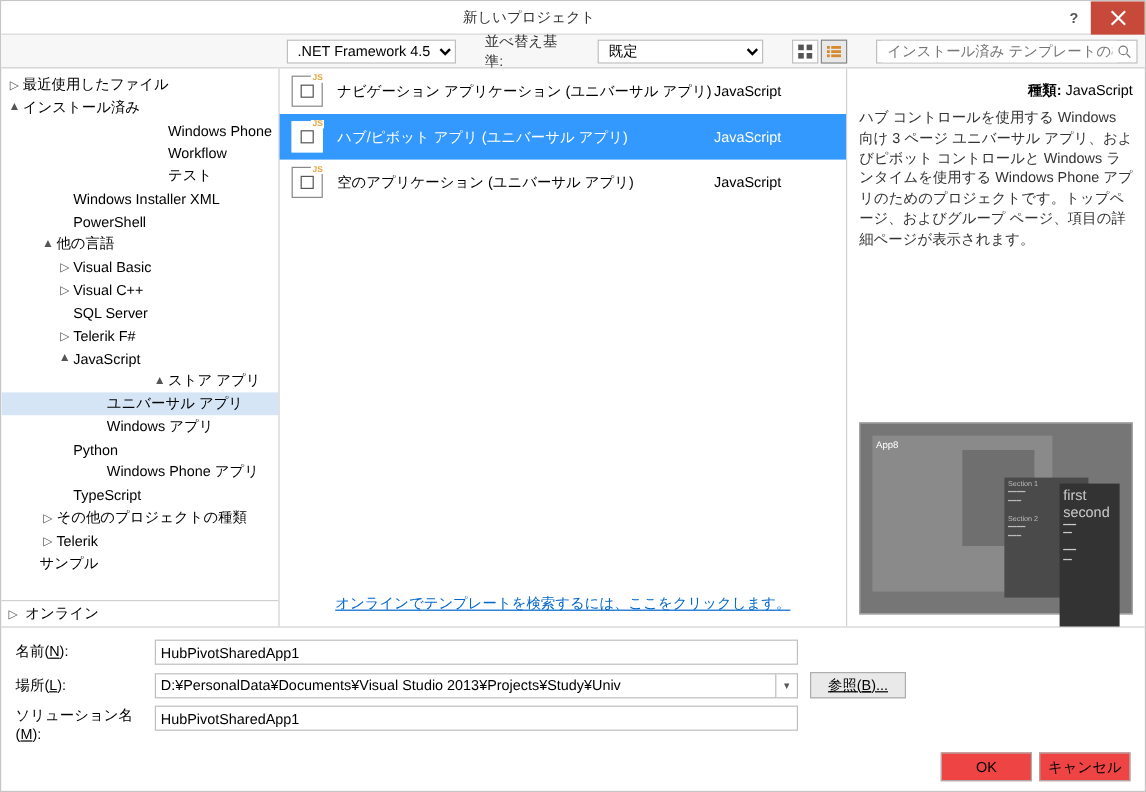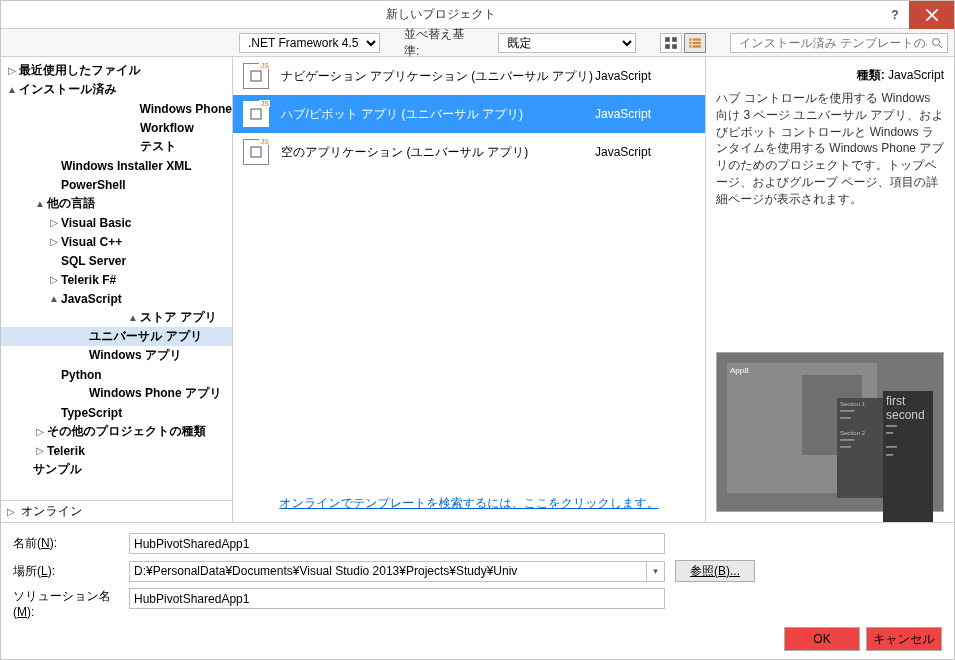--- a/index.html
+++ b/index.html
@@ -18,21 +18,21 @@
 .toolbar .vbtn.active { border-color: #888; background: #e8e8e8; }
 .toolbar .search { width: 234px; background: #fff; color: #999; display:flex; align-items:center; border:1px solid #bfbfbf; height:20px; padding:0 4px;}
 .toolbar .search input { border:none; outline:none; flex:1; color:#999; height:18px;}
 .main { flex: 1; display: flex; overflow: hidden; }
 .leftpane { width: 232px; border-right: 1px solid #d0d0d0; display: flex; flex-direction: column; }
 .tree { flex: 1; overflow: auto; padding: 4px 0; }
 .tree .row { display: flex; align-items: center; height: 19px; cursor: pointer; }
 .tree .row.selected { background: #d5e5f5; }
 .tree .caret { width: 14px; text-align: center; color: #555; font-size: 10px; }
 .tree .caret.blank { visibility: hidden; }
-.tree .lbl { white-space: nowrap; font-weight: bold; }
+.tree .lbl { white-space: nowrap; }
 .tree .ind0 { padding-left: 4px; } .tree .ind1 { padding-left: 18px; } .tree .ind2 { padding-left: 32px; } .tree .ind3 { padding-left: 46px; } .tree .ind4 { padding-left: 96px; margin-left: 29px; } .tree .ind5 { padding-left: 74px; }
 .onlinebar { border-top: 1px solid #d0d0d0; height: 22px; display: flex; align-items: center; padding-left: 6px; }
 .onlinebar .caret { width:14px; color:#555; font-size:10px;}
 .centerpane { flex: 1; display: flex; flex-direction: column; border-right: 1px solid #d0d0d0; }
 .tpl-list { flex: 1; }
 .tpl-item { display: flex; align-items: center; height: 38px; padding: 0 10px; cursor: pointer; }
 .tpl-item.selected { background: #3399ff; color: #fff; }
 .tpl-icon { width: 26px; height: 26px; border: 1px solid #888; display: flex; align-items: center; justify-content: center; margin-right: 12px; background: #fff; position: relative; }
 .tpl-item.selected .tpl-icon { border-color: #fff; }
 .tpl-icon .js { position: absolute; top: -2px; right: -2px; font-size: 7px; font-weight: bold; color: #e8a33d; background:#fff; padding:0 1px;}
@@ -57,21 +57,21 @@
 .checks .chk { display: flex; align-items: center; gap: 4px; margin-bottom: 4px; }
 .checks input { width:13px; height:13px;}
 .dlgbtns { display: flex; justify-content: flex-end; gap: 6px; margin-top: 8px; }
 .dlgbtns button { border: 1px solid #adadad; background: #ef4444; height: 24px; width: 76px; cursor: pointer; }
 .svgicon { width:14px; height:14px; }
 .u { text-decoration: underline; }
 .preview .panel1 { position:absolute; left:10px; top:10px; width:150px; height:130px; background:#8a8a8a;}
 .preview .panel1 .t { color:#fff; font-size:8px; padding:3px;}
 .preview .panel2 { position:absolute; left:85px; top:22px; width:60px; height:80px; background:#6f6f6f;}
 .preview .panel3 { position:absolute; left:120px; top:45px; width:70px; height:100px; background:#4a4a4a; color:#bbb; font-size:6px; padding:3px; line-height:1.2;}
-.preview .panel4 { position:absolute; right:10px; top:38px; width:50px; height:140px; background:#333; color:#ccc; font-size:6px; padding:3px; line-height:1.2;}
+.preview .panel4 { position:absolute; right:10px; top:50px; width:50px; height:140px; background:#333; color:#ccc; font-size:6px; padding:3px; line-height:1.2;}
 </style>
 </head>
 <body>
 
 <div class="titlebar">
   <span class="title">新しいプロジェクト</span>
   <span class="help">?</span>
   <div class="close">
     <svg class="svgicon" viewBox="0 0 10 10">
         <path d="M1 1 L9 9 M9 1 L1 9" stroke="#fff" stroke-width="1.3"></path>

